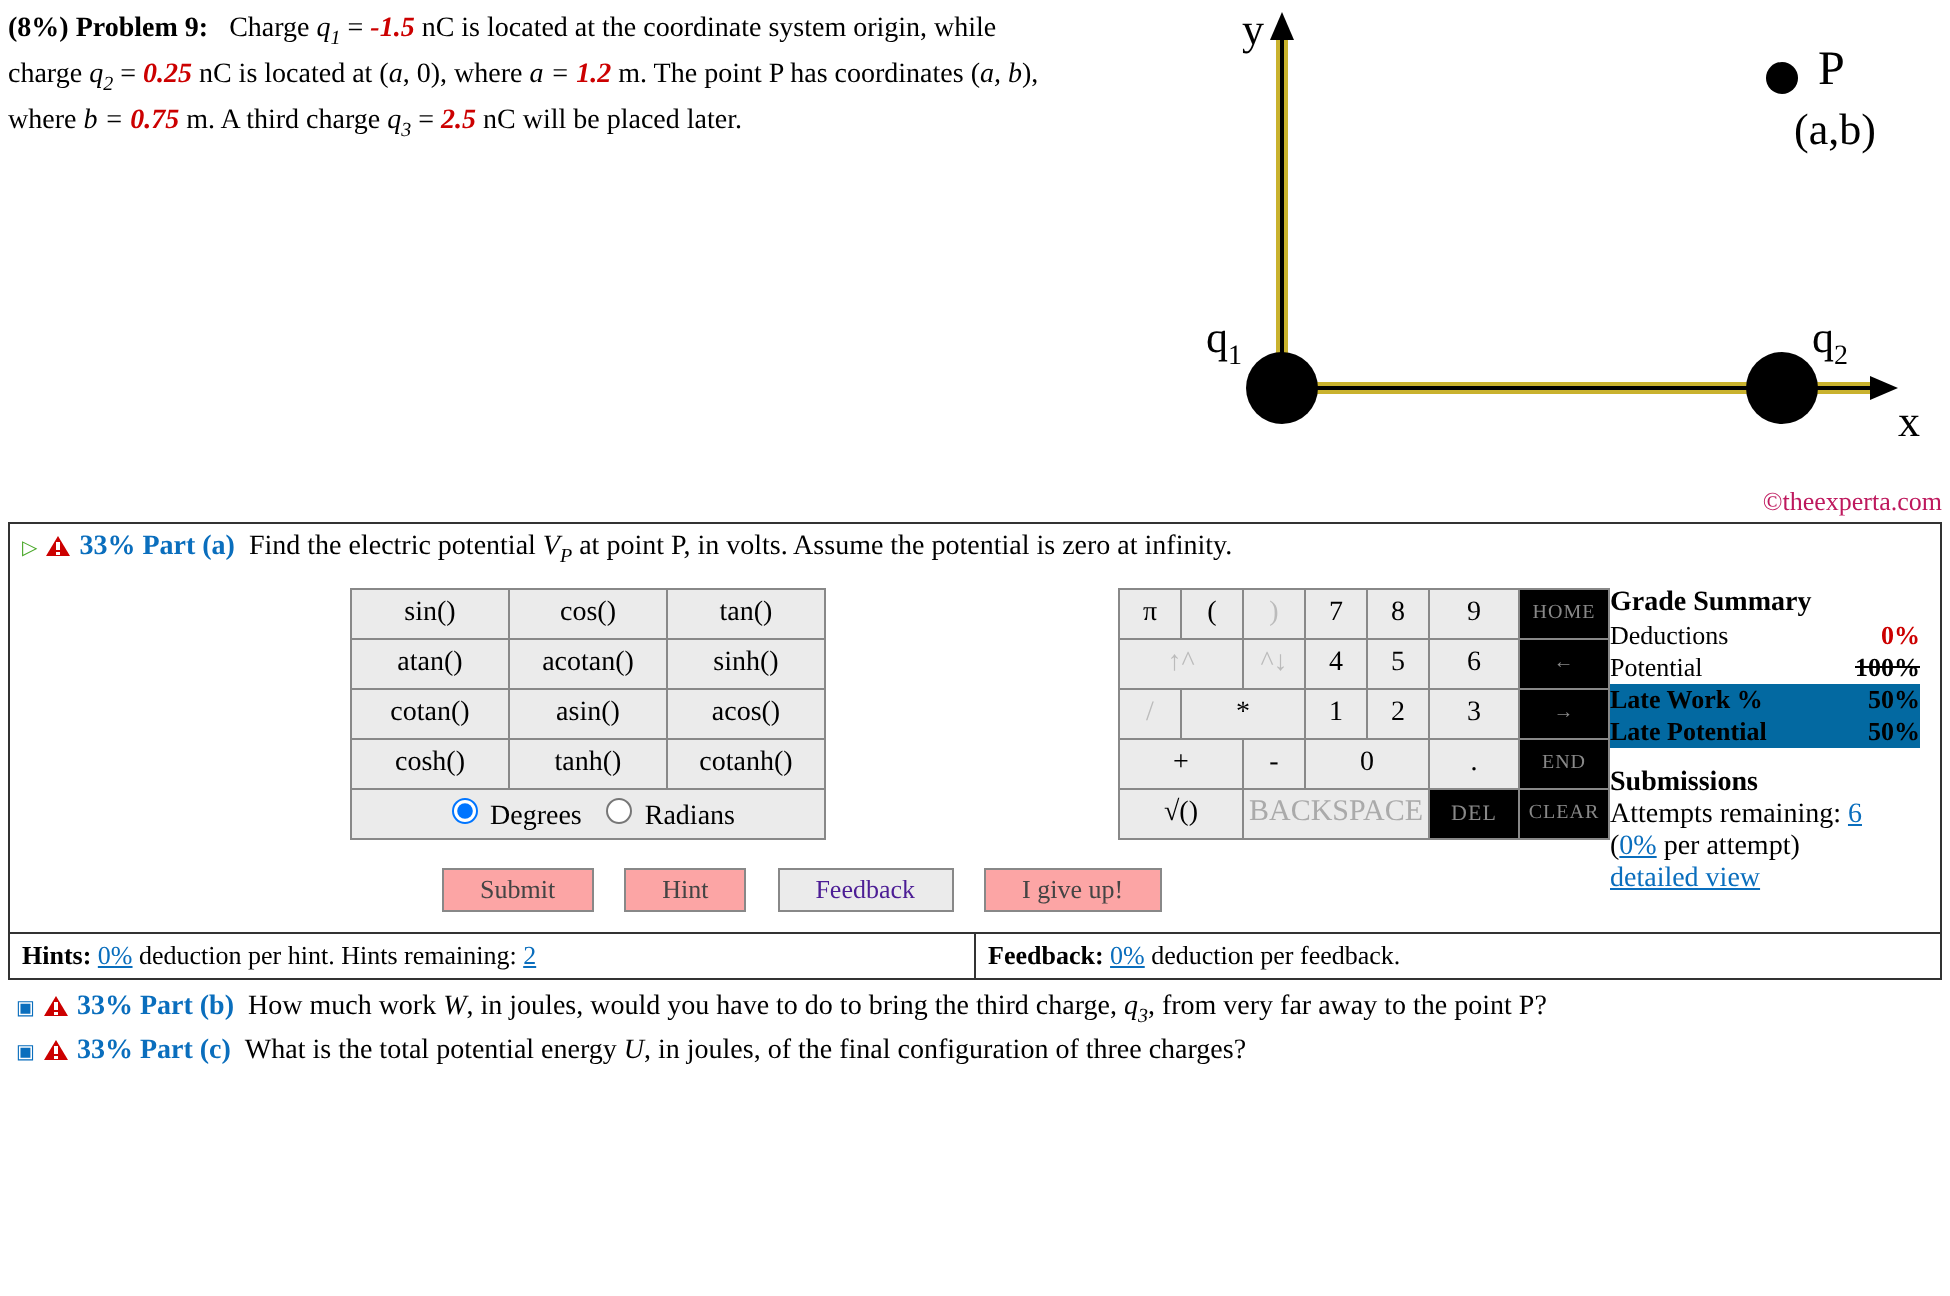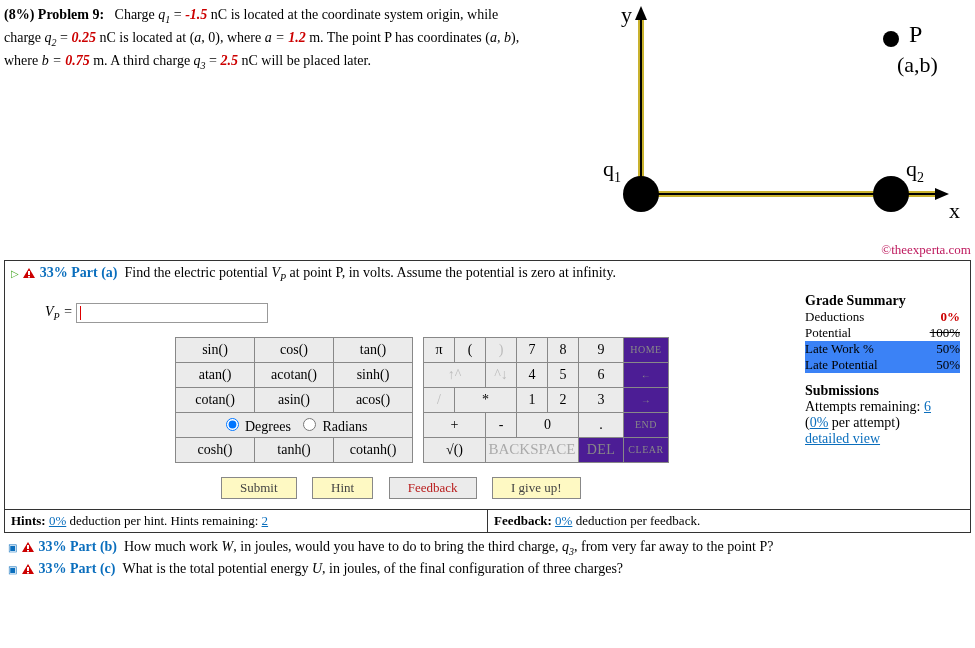--- a/index.html
+++ b/index.html
@@ -11,37 +11,37 @@
   .part-box { border: 1px solid #333; margin-top: 2px; }
   .part-header { padding: 4px 6px; }
   .part-header .tri { color: #4aa82a; font-size: 10px; }
   .part-pct { color: #0a6ebd; font-weight: bold; }
   .part-body { display: flex; padding: 6px 10px 0 10px; }
   .left-col { flex: 1; }
   .right-col { width: 155px; }
   .vp-row { margin: 10px 0 14px 30px; font-style: italic; }
   .vp-input { display: inline-block; border: 1px solid #999; width: 190px; height: 18px; background: #fff; position: relative; vertical-align: middle; }
   .vp-cursor { position: absolute; left: 3px; top: 2px; width: 1px; height: 14px; background: #d00; }
-  .calc-wrap { margin-left: 160px; display: flex; }
+  .calc-wrap { margin-left: 160px; display: flex; justify-content: space-between; }
   table.calc, table.keys, table.func-keys { border-collapse: collapse; }
   table.calc td, table.keys td, table.func-keys td { border: 1px solid #888; text-align: center; font-family: "Times New Roman", serif; background: #ebebeb; height: 22px; }
   table.calc td { width: 76px; font-size: 14px; }
   table.calc td.modes { width: 228px; }
   table.keys td { width: 28px; font-size: 14px; }
-  table.keys td.wide { width: 42px; background:#4c1d95; color:#888; font-size:10px; letter-spacing:0.5px; }
+  table.keys td.wide { width: 42px; background:#000000; color:#888; font-size:10px; letter-spacing:0.5px; }
   table.keys td.disabled { color: #bbb; }
   table.keys td.bksp { width:56px; color:#aaa; font-size:15px; }
   .btn-row { margin: 14px 0 10px 200px; }
-  .btn { display: inline-block; border: 1px solid #888; padding: 2px 18px; font-size: 13px; background: #fef9c3; margin: 0 6px; color: #444; }
-  .btn.disabled { color: #b91c1c; background: #ebebeb; }
+  .btn { display: inline-block; border: 1px solid #888; padding: 2px 18px; font-size: 13px; background: #fca5a5; margin: 0 6px; color: #444; }
+  .btn.disabled { color: #4c1d95; background: #ebebeb; }
   .summary-h { font-family: "Times New Roman", serif; font-weight: bold; }
   .summary-row { display: flex; justify-content: space-between; font-size: 13px; }
   .summary-row .red { color: #c00; font-weight: bold; }
-  .summary-row .strike { text-decoration: line-through; font-weight: normal; }
-  .summary-row.hl { background: #3b82f6; font-weight: normal; }
+  .summary-row .strike { text-decoration: line-through; font-weight: bold; }
+  .summary-row.hl { background: #0369a1; font-weight: bold; }
   .subm { margin-top: 10px; }
   .subm a, .link { color: #0a6ebd; text-decoration: underline; cursor: pointer; }
   .hints-bar { display: flex; border-top: 1px solid #333; }
   .hints-bar > div { flex: 1; padding: 3px 6px; font-size: 13px; }
   .hints-bar > div + div { border-left: 1px solid #333; }
   .other-parts { margin-top: 4px; }
   .other-parts .row { padding: 2px 4px; }
   .other-parts .tri2 { color: #0a6ebd; font-size: 10px; }
   svg.warn-icon { vertical-align: -2px; }
   .sub { font-size: 10px; vertical-align: sub; }
@@ -85,52 +85,48 @@
     <svg class="warn-icon" width="14" height="12">
         <polygon points="7,1 13,11 1,11" fill="#c00"></polygon>
         <rect x="6" y="4" width="2" height="4" fill="#fff"></rect>
         <rect x="6" y="9" width="2" height="1.5" fill="#fff"></rect>
       </svg>
     <span class="part-pct"><span>33%</span> <span>Part (a)</span></span>
     &nbsp;<span>Find the electric potential </span><i><span>V</span><span class="sub">P</span></i><span> at point P, in volts. Assume the potential is zero at infinity.</span>
   </div>
   <div class="part-body">
     <div class="left-col">
-      <div class="vp-row">
-        <span>V</span><span class="sub">P</span><span> = </span>
-        <span class="vp-input"><span class="vp-cursor"></span></span>
-      </div>
       <div class="calc-wrap">
         <table class="calc">
           <tbody>
               <tr>
                 <td>sin()</td>
                 <td>cos()</td>
                 <td>tan()</td>
               </tr>
           <tr>
                 <td>atan()</td>
                 <td>acotan()</td>
                 <td>sinh()</td>
               </tr>
           <tr>
                 <td>cotan()</td>
                 <td>asin()</td>
                 <td>acos()</td>
               </tr>
           <tr>
+                <td>cosh()</td>
+                <td>tanh()</td>
+                <td>cotanh()</td>
+              </tr>
+          <tr>
                 <td class="modes" colspan="3">
             <label><input type="radio" checked="" style=""> <span>Degrees</span></label>&nbsp;
             <label><input type="radio" style=""> <span>Radians</span></label>
           </td>
-              </tr>
-          <tr>
-                <td>cosh()</td>
-                <td>tanh()</td>
-                <td>cotanh()</td>
               </tr>
         </tbody>
           </table>
         <table class="keys" style="margin-left:10px">
           <tbody>
               <tr>
                 <td>π</td>
                 <td>(</td>
                 <td class="disabled">)</td>
                 <td>7</td>
@@ -157,21 +153,21 @@
           <tr>
                 <td colspan="2">+</td>
                 <td>-</td>
                 <td colspan="2">0</td>
                 <td>.</td>
                 <td class="wide">END</td>
               </tr>
           <tr>
                 <td colspan="2">√()</td>
                 <td class="bksp disabled" colspan="3">BACKSPACE</td>
-                <td class="wide" style="font-size:14px">DEL</td>
+                <td class="wide" style="font-size:11px">DEL</td>
                 <td class="wide">CLEAR</td>
               </tr>
         </tbody>
           </table>
       </div>
       <div class="btn-row">
         <span class="btn">Submit</span>
         <span class="btn">Hint</span>
         <span class="btn disabled">Feedback</span>
         <span class="btn">I give up!</span>

